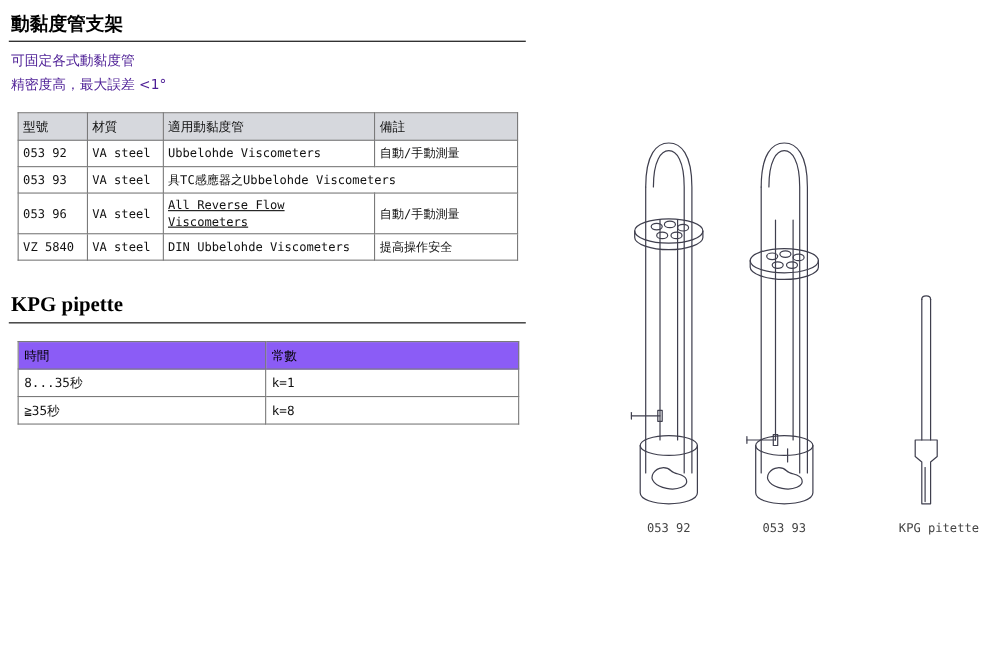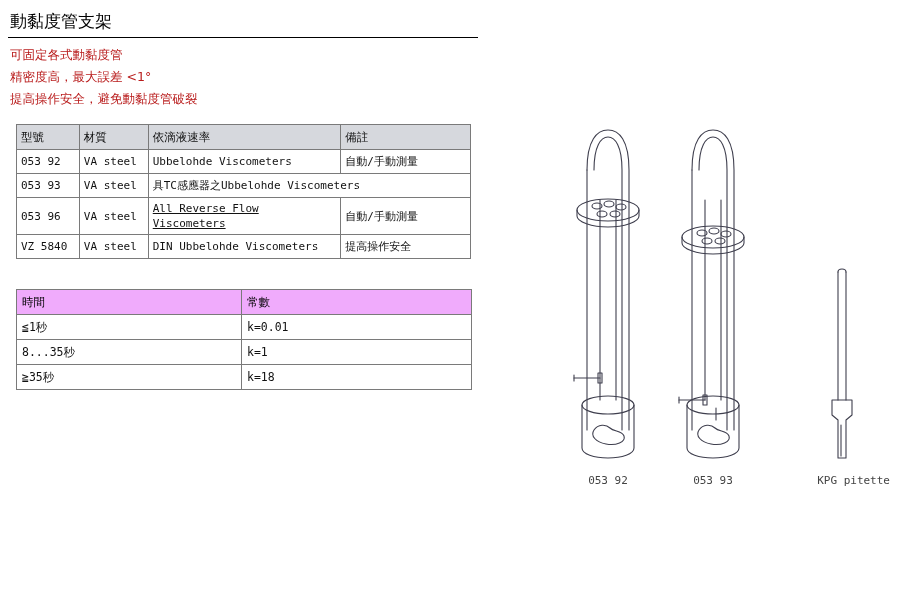--- a/index.html
+++ b/index.html
@@ -23,35 +23,35 @@
   
   .left-col {
     position: absolute;
     left: 8px;
     top: 10px;
     width: 470px;
   }
   h1.section-title {
     font-family: "Liberation Serif", serif;
     font-size: 17px;
-    font-weight: normal;
+    font-weight: bold;
     margin: 0;
     padding: 0 0 4px 2px;
     border-bottom: 1.5px solid #000;
     letter-spacing: 0px;
   }
   .bullet-list {
     margin: 0;
     padding: 6px 0 0 2px;
   }
   .bullet-line {
     font-family: "DejaVu Sans", sans-serif;
     font-size: 12.5px;
     line-height: 22px;
-    color: #b91c1c;
+    color: #4c1d95;
   }
   table.spec {
     border-collapse: collapse;
     margin-top: 14px;
     margin-left: 8px;
     width: 455px;
     table-layout: fixed;
   }
   table.spec td, table.spec th {
     border: 1px solid #7a7a7a;
@@ -91,21 +91,21 @@
     margin-top: 30px;
   }
   table.rate {
     border-collapse: collapse;
     margin-top: 16px;
     margin-left: 8px;
     width: 455px;
     table-layout: fixed;
   }
   table.rate th {
-    background: #f0abfc;
+    background: #8b5cf6;
     border: 1px solid #7a7a7a;
     font-family: "DejaVu Sans", sans-serif;
     font-weight: normal;
     font-size: 11.5px;
     text-align: left;
     padding: 3px 5px;
     height: 18px;
   }
   table.rate td {
     border: 1px solid #7a7a7a;
@@ -148,35 +148,34 @@
 
 <div class="page">
 
   <div class="left-col">
 
     <h1 class="section-title">動黏度管支架</h1>
 
     <div class="bullet-list">
       <div class="bullet-line">可固定各式動黏度管</div>
       <div class="bullet-line">精密度高，最大誤差 &lt;1°</div>
-      <div class="bullet-line">提高操作安全，避免動黏度管破裂</div>
     </div>
 
     <table class="spec">
       <colgroup>
         <col class="col-model">
           <col class="col-mat">
           <col class="col-app">
           <col class="col-note">
       </colgroup>
       <thead>
         <tr>
           <th class="cjk">型號</th>
           <th class="cjk">材質</th>
-          <th class="cjk">依滴液速率</th>
+          <th class="cjk">適用動黏度管</th>
           <th class="cjk">備註</th>
         </tr>
       </thead>
       <tbody>
         <tr>
           <td>053 92</td>
           <td>VA steel</td>
           <td>Ubbelohde Viscometers</td>
           <td class="td-cjk">自動/手動測量</td>
         </tr>
@@ -195,45 +194,42 @@
         <tr>
           <td>VZ 5840</td>
           <td>VA steel</td>
           <td>DIN Ubbelohde Viscometers</td>
           <td class="td-cjk">提高操作安全</td>
         </tr>
       </tbody>
     </table>
 
     <div class="kpg-block">
+      <h1 class="section-title2">KPG pipette</h1>
 
 
       <table class="rate">
         <colgroup>
             <col class="col-time">
             <col class="col-const">
           </colgroup>
         <thead>
           <tr>
             <th>時間</th>
             <th>常數</th>
           </tr>
         </thead>
         <tbody>
           <tr>
-            <td class="td-cjk">≦1秒</td>
-            <td>k=0.01</td>
-          </tr>
-          <tr>
             <td class="td-cjk">8...35秒</td>
             <td>k=1</td>
           </tr>
           <tr>
             <td class="td-cjk">≧35秒</td>
-            <td>k=18</td>
+            <td>k=8</td>
           </tr>
         </tbody>
       </table>
     </div>
   </div>
 
   <div class="figures">
 
     <svg class="drawing" width="358" height="610" viewBox="0 0 358 610">
       <g fill="none" stroke="#3f3f4e" stroke-width="1.1" stroke-linejoin="round" stroke-linecap="round">

